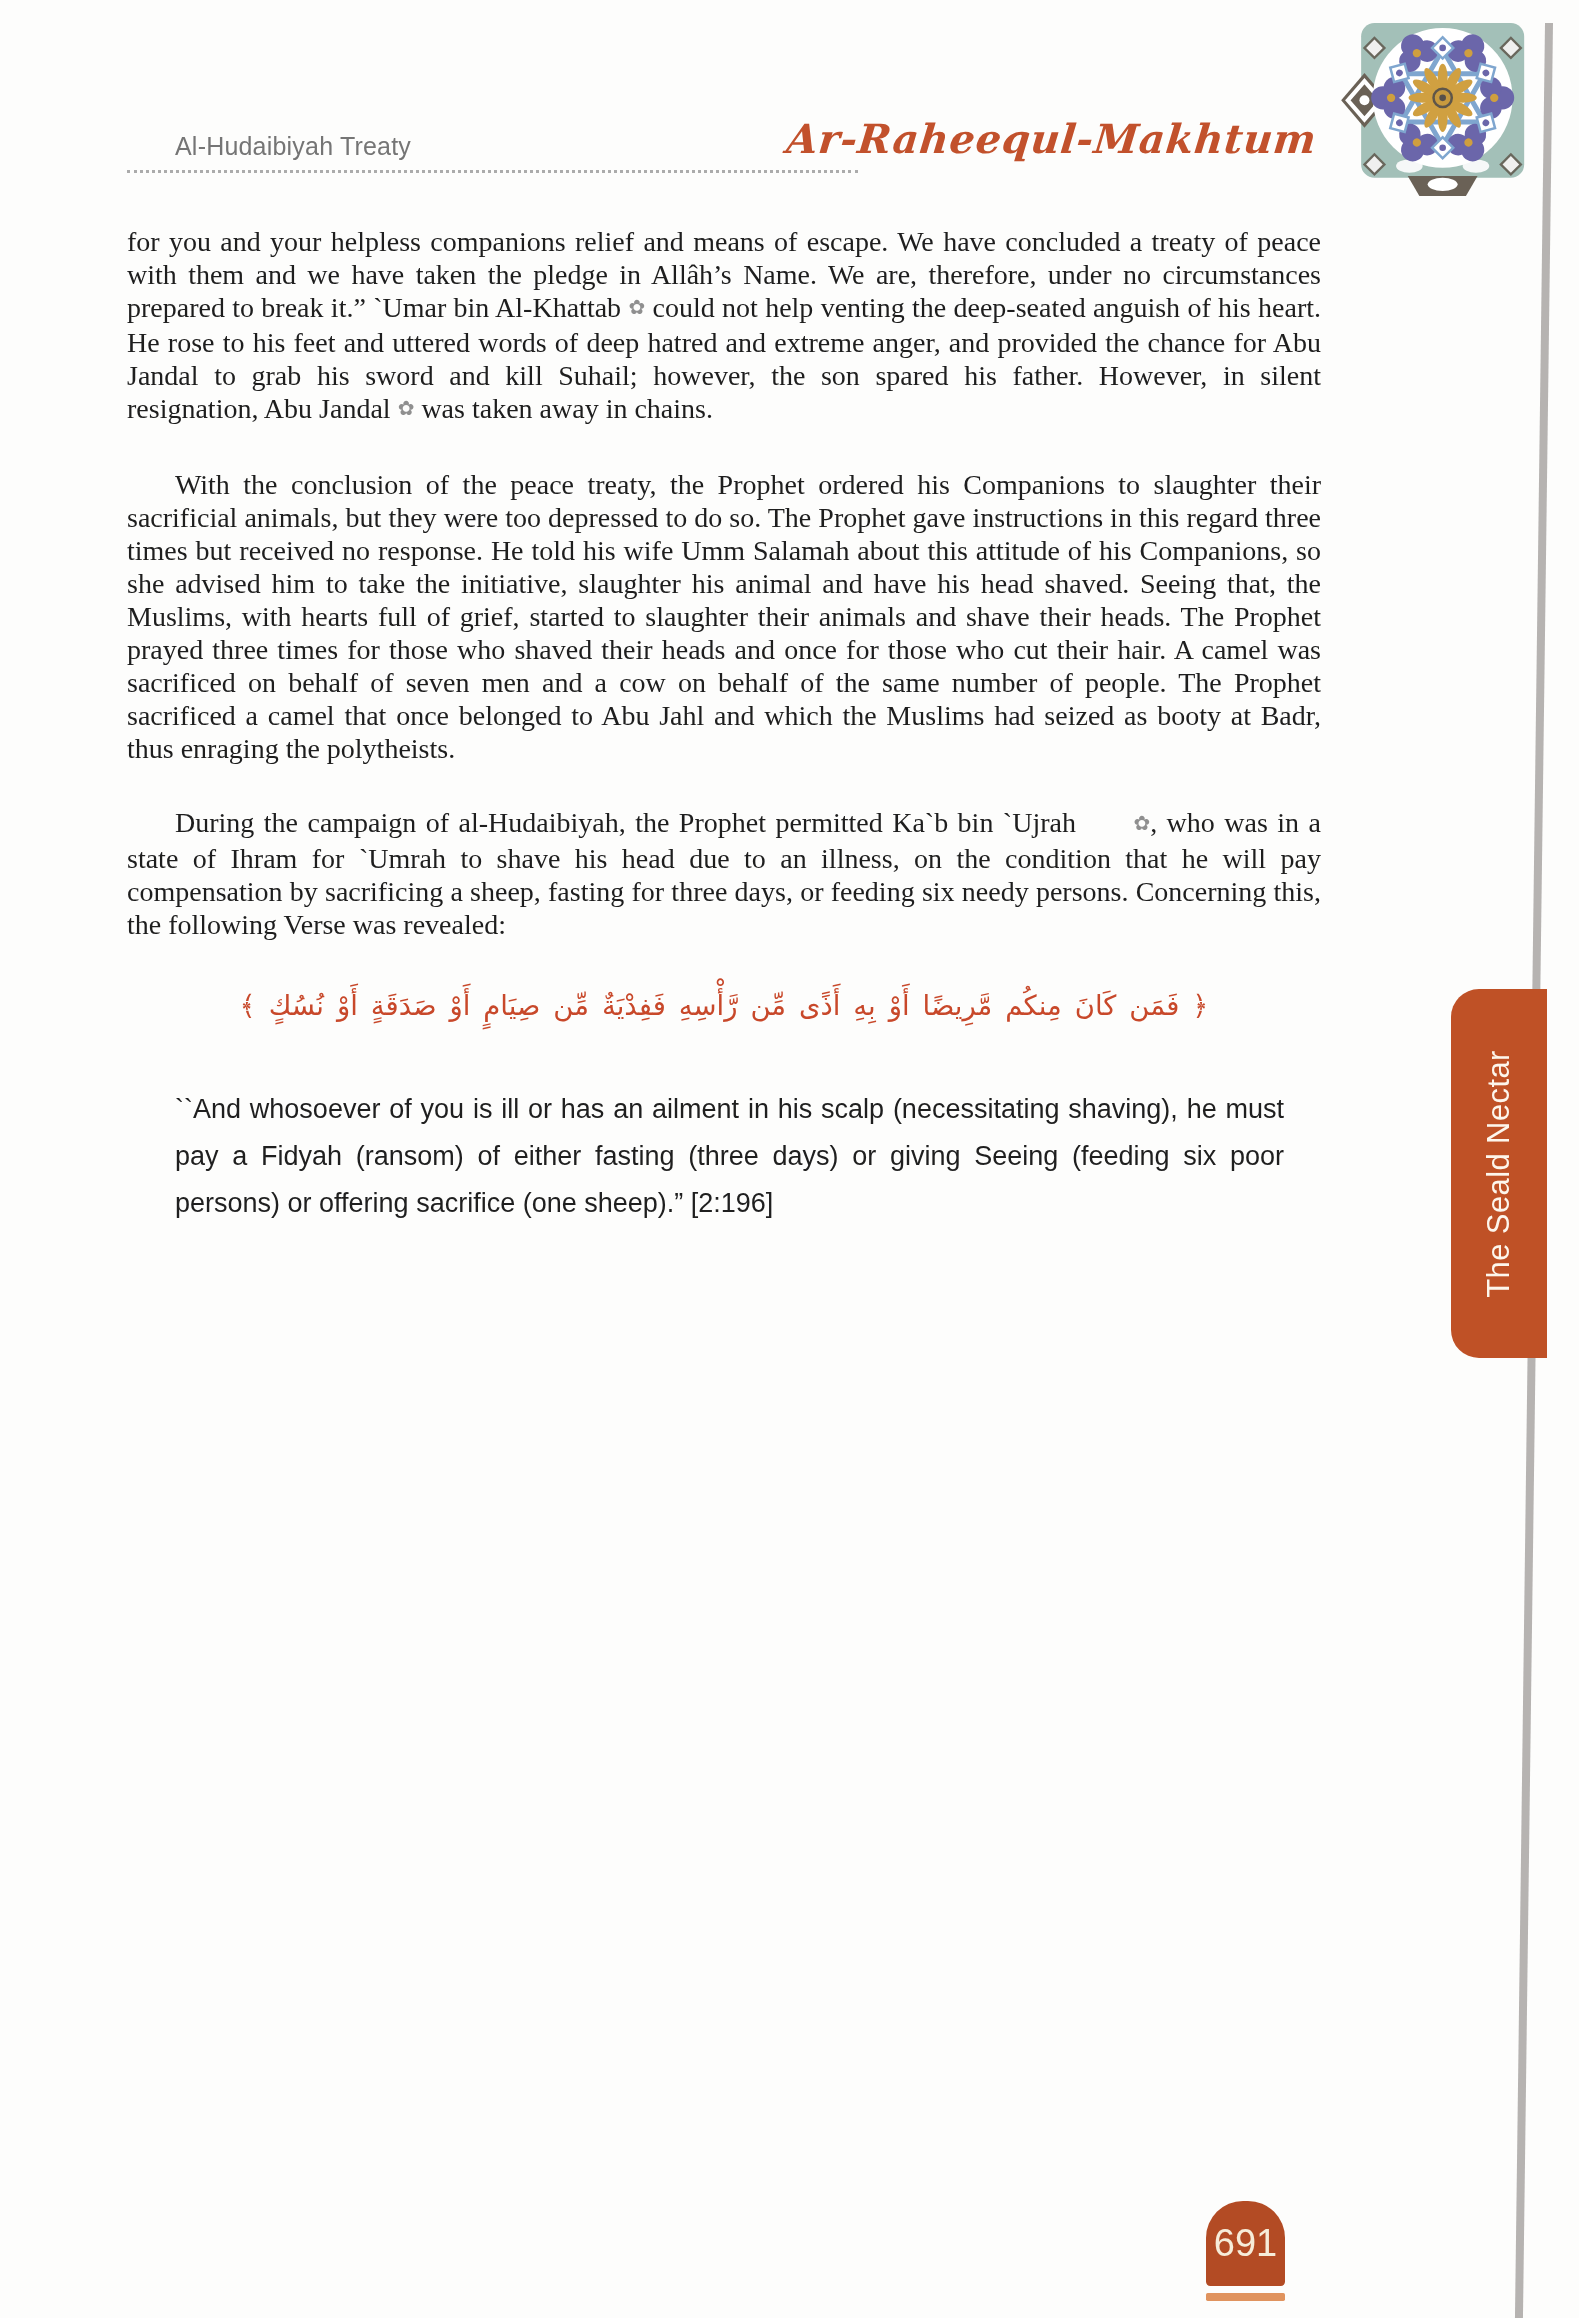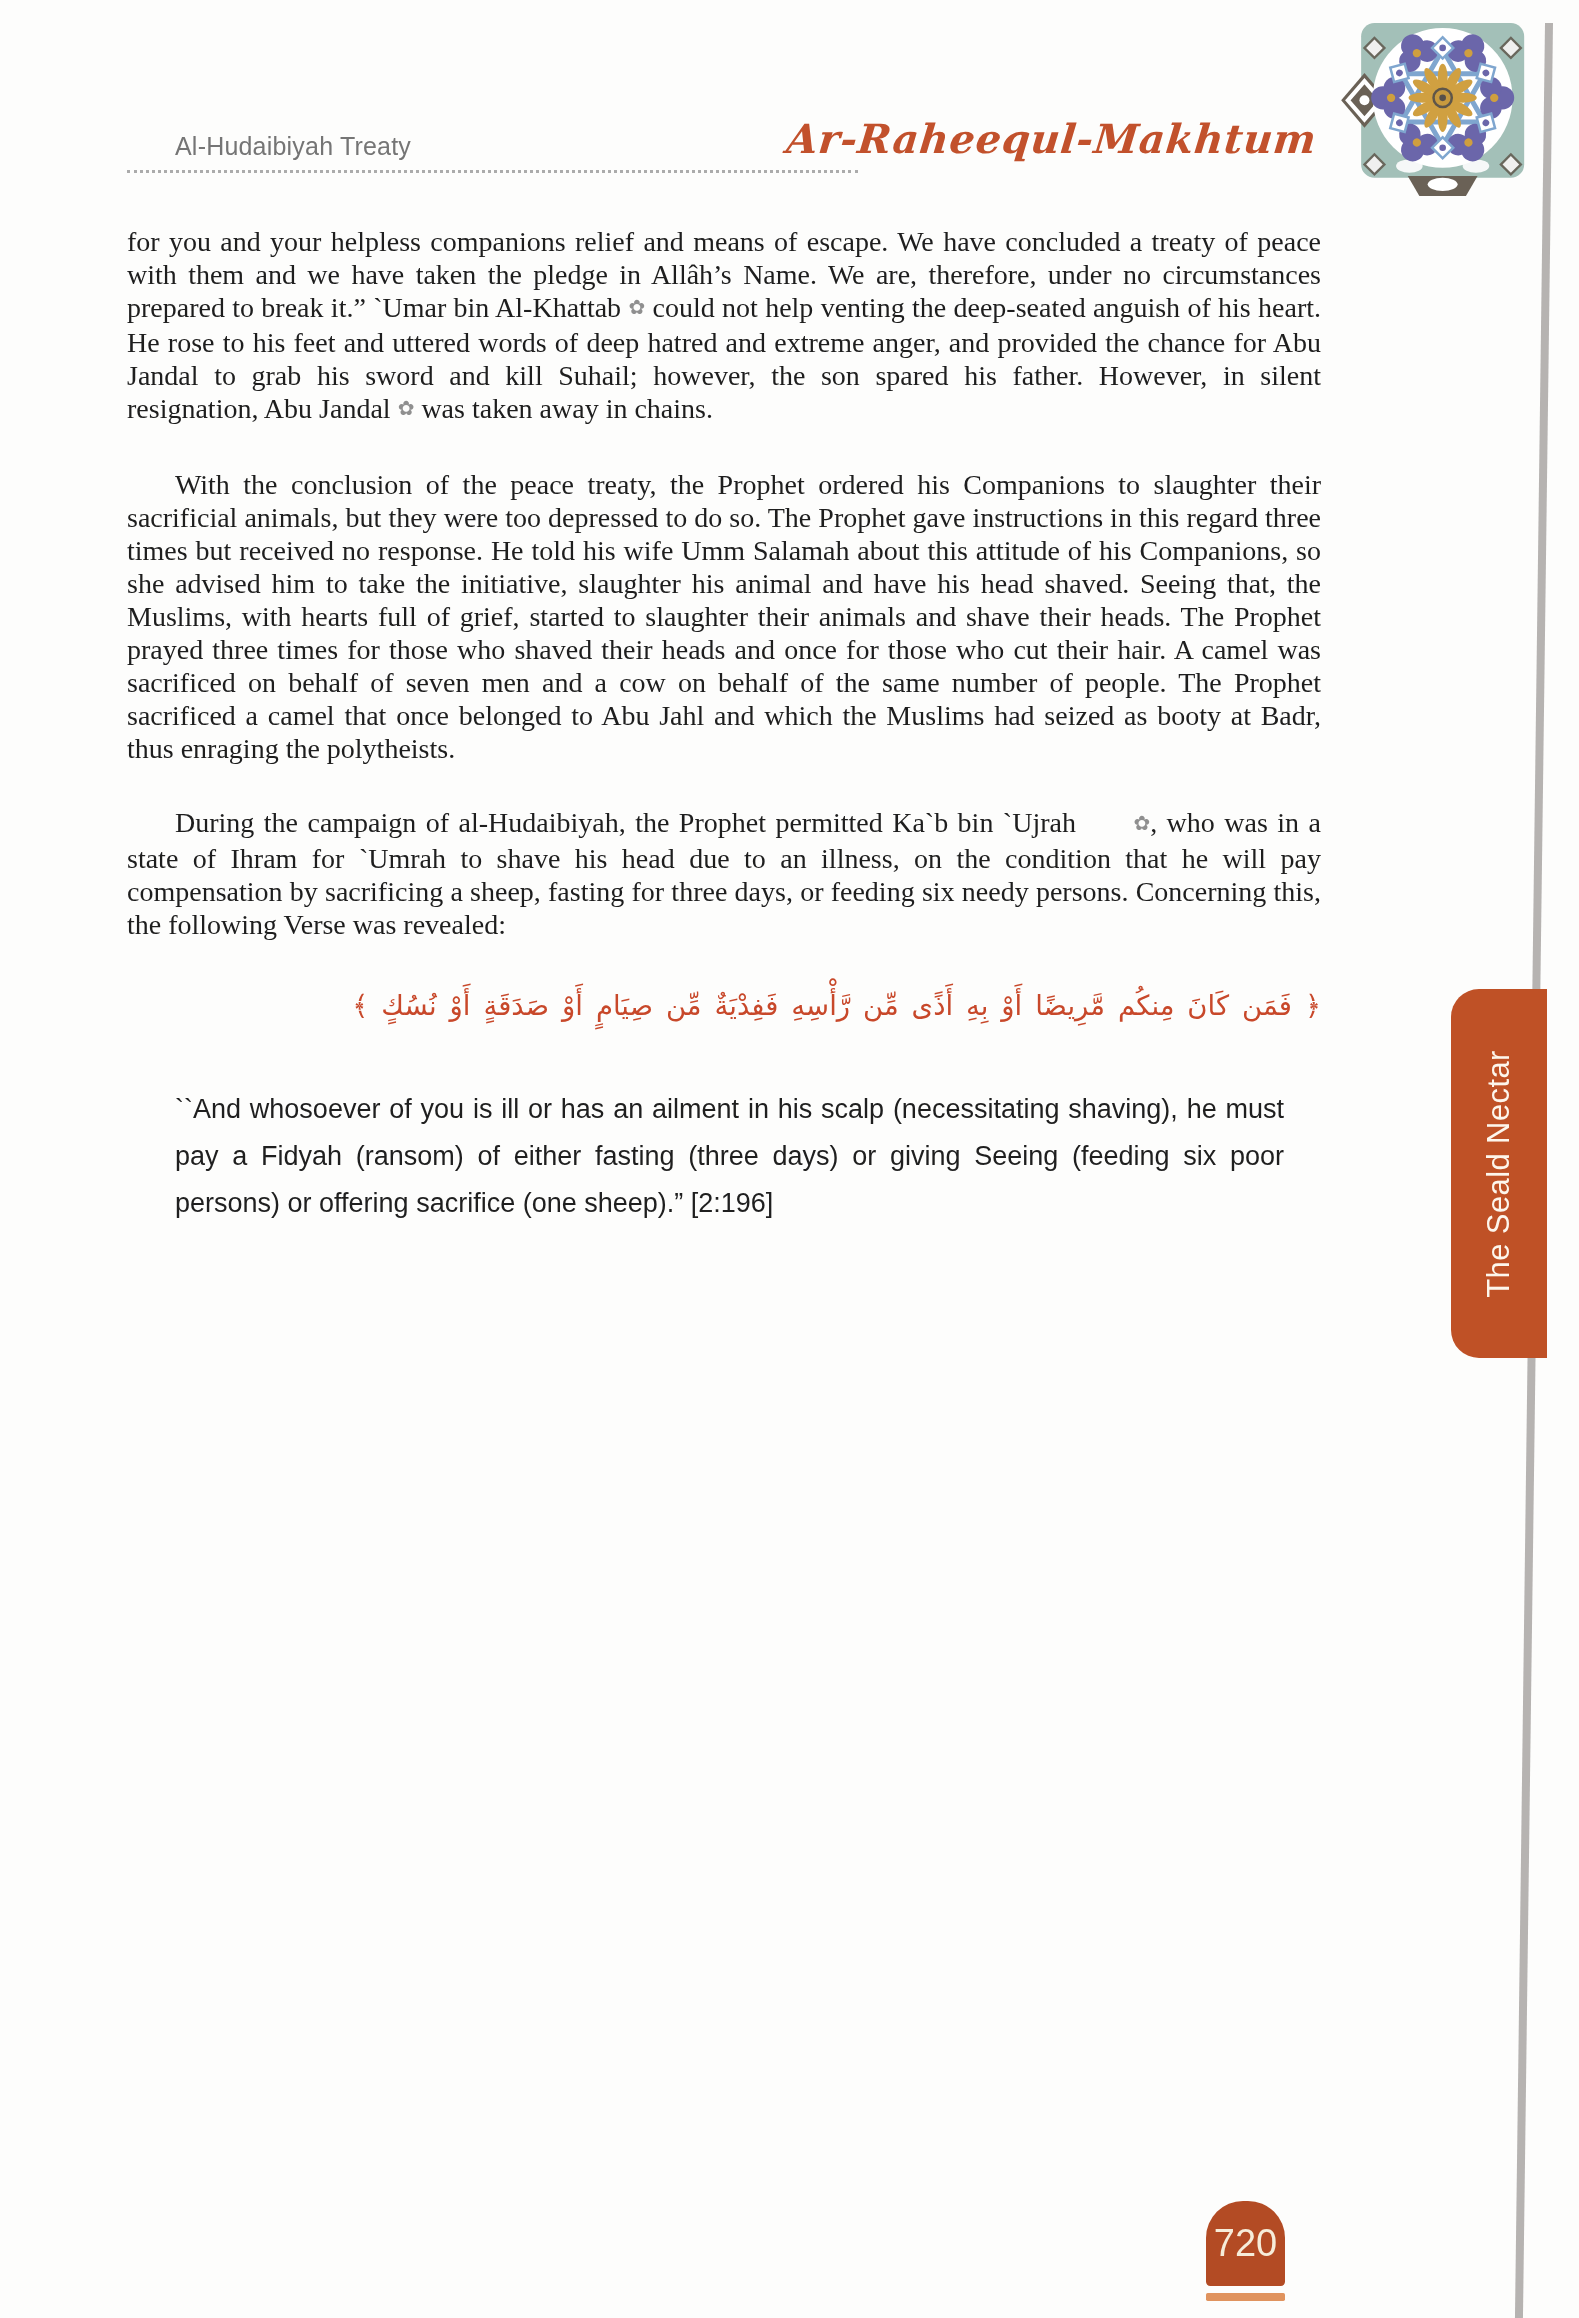--- a/index.html
+++ b/index.html
@@ -72,21 +72,21 @@
   .para.indent{text-indent:48px;}
   .para + .para{margin-top:41px;}
   .honorific{
     font-size:20px;color:#8f8f8f;vertical-align:0.8px;
     letter-spacing:0;display:inline-block;transform:translateY(-1.7px);
   }
   .ital{}
 
   .verse{
     margin-top:35px;
-    direction:rtl;
+    direction:rtl;text-align:center;
     font-family:"DejaVu Sans", sans-serif;
     font-size:27.5px;line-height:58px;
     color:#c8482a;word-spacing:4.2px;
   }
 
   .translation{
     margin:52px 37px 0 48px;
     font-family:"Liberation Sans", sans-serif;
     font-size:27px;line-height:47px;color:#1f1f1f;
     text-align:justify;
@@ -235,17 +235,17 @@
     <p class="para indent"><span>With the conclusion of the peace treaty, the Prophet ordered his Companions to slaughter their sacrificial animals, but they were too depressed to do so. The Prophet gave instructions in this regard three times but received no response. He told his wife Umm Salamah about this attitude of his Companions, so she advised him to take the initiative, slaughter his animal and have his head shaved. Seeing that, the Muslims, with hearts full of grief, started to slaughter their animals and shave their heads. The Prophet prayed three times for those who shaved their heads and once for those who cut their hair. A camel was sacrificed on behalf of seven men and a cow on behalf of the same number of people. The Prophet sacrificed a camel that once belonged to Abu Jahl and which the Muslims had seized as booty at Badr, thus enraging the polytheists.</span></p>
 
     <p class="para indent"><span>During the campaign of al-Hudaibiyah, the Prophet permitted Ka`b bin `Ujrah </span><span class="honorific">✿</span><span>, who was in a state of </span><span class="ital">Ihram</span><span> for </span><span class="ital">`Umrah</span><span> to shave his head due to an illness, on the condition that he will pay compensation by sacrificing a sheep, fasting for three days, or feeding six needy persons. Concerning this, the following Verse was revealed:</span></p>
 
     <div class="verse" dir="rtl">﴿ فَمَن كَانَ مِنكُم مَّرِيضًا أَوْ بِهِ أَذًى مِّن رَّأْسِهِ فَفِدْيَةٌ مِّن صِيَامٍ أَوْ صَدَقَةٍ أَوْ نُسُكٍ ﴾</div>
 
     <p class="translation"><span>``And whosoever of you is ill or has an ailment in his scalp (necessitating shaving), he must pay a </span><span class="ital">Fidyah</span><span> (ransom) of either fasting (three days) or giving </span><span class="ital">Seeing</span><span> (feeding six poor persons) or offering sacrifice (one sheep).” [2:196]</span></p>
 
   </div>
 
-  <div class="page-badge">720</div>
+  <div class="page-badge">691</div>
   <div class="page-badge-bar"></div>
 
 </div>
 
 
 </body></html>

